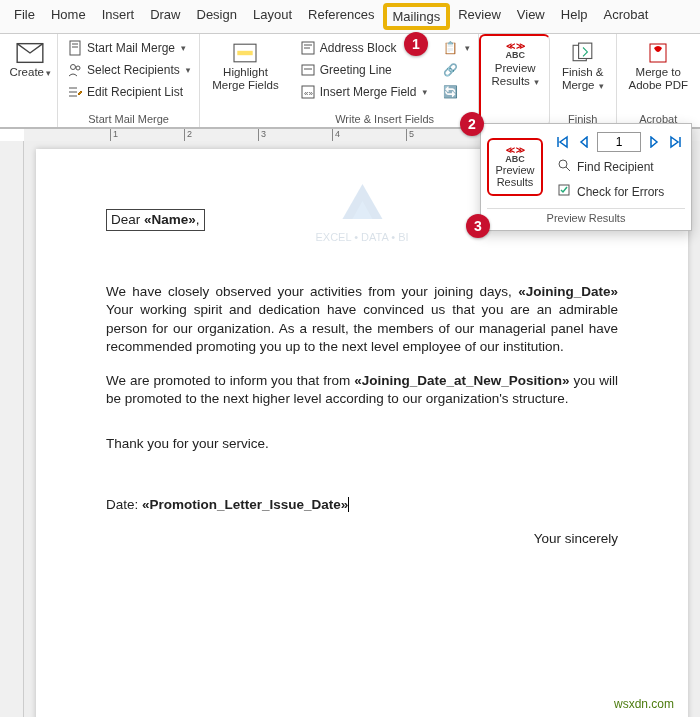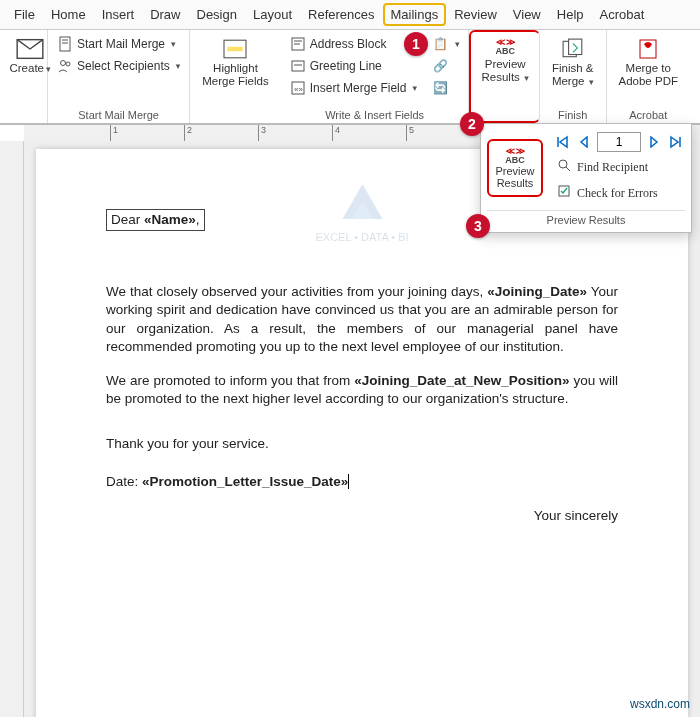--- a/index.html
+++ b/index.html
@@ -1,21 +1,21 @@
 <!DOCTYPE html>
 <html><head>
 <meta charset="utf-8">
 <style>
 * { box-sizing: border-box; margin: 0; padding: 0; }
 body { font-family: 'Segoe UI', Arial, sans-serif; font-size: 12px; background: #fff; width: 700px; height: 717px; overflow: hidden; position: relative; color: #333; }
 
 
 .menubar { display: flex; padding: 3px 6px; border-bottom: 1px solid #ccc; background: #fafafa; }
 .menubar .item { padding: 4px 8px; font-size: 13px; cursor: pointer; }
-.menubar .item.active { border: 2px solid #eab308; border-radius: 4px; padding: 2px 6px; }
+.menubar .item.active { border: 4px solid #eab308; border-radius: 4px; padding: 2px 6px; }
 
 
 .ribbon { display: flex; border-bottom: 2px solid #bbb; background: #fff; height: 95px; position: relative; }
 .group { border-right: 1px solid #ddd; padding: 4px 6px 2px 6px; display: flex; flex-direction: column; justify-content: space-between; }
 .group-body { display: flex; align-items: flex-start; gap: 6px; flex: 1; }
 .group-label { text-align: center; font-size: 11px; color: #555; padding-top: 2px; }
 .big-btn { display: flex; flex-direction: column; align-items: center; justify-content: center; padding: 4px 6px; cursor: pointer; min-width: 48px; }
 .big-btn svg, .big-btn .ic { width: 28px; height: 22px; }
 .big-btn .lbl { font-size: 11.5px; line-height: 1.1; text-align: center; margin-top: 2px; }
 .mini-col { display: flex; flex-direction: column; gap: 2px; }
@@ -24,21 +24,21 @@
 .chev { font-size: 9px; color: #555; margin-left: 2px; }
 
 .redbox { border: 2px solid #d00; border-radius: 6px; }
 
 
 .callout { position: absolute; width: 24px; height: 24px; border-radius: 50%; background: #c8102e; color: #fff; font-weight: bold; font-size: 14px; display: flex; align-items: center; justify-content: center; z-index: 50; box-shadow: 0 1px 3px rgba(0,0,0,0.3); }
 
 
 .dropdown { position: absolute; top: 123px; left: 480px; width: 212px; background: #fff; border: 1px solid #bbb; box-shadow: 0 4px 12px rgba(0,0,0,0.2); z-index: 30; padding: 6px; }
 .dd-row { display: flex; align-items: center; gap: 8px; }
-.dd-item { display: flex; align-items: center; gap: 6px; padding: 4px 6px; font-size: 12px; cursor: pointer; font-family: Liberation Serif, serif; }
+.dd-item { display: flex; align-items: center; gap: 6px; padding: 4px 6px; font-size: 12px; cursor: pointer; }
 .dd-nav { display: flex; align-items: center; gap: 4px; padding: 2px; }
 .dd-nav input { width: 44px; height: 20px; border: 1px solid #999; text-align: center; font-size: 12px; }
 .dd-nav .navbtn { width: 18px; height: 18px; display: inline-flex; align-items: center; justify-content: center; cursor: pointer; color: #0068c6; }
 .dd-prev-big { display: flex; flex-direction: column; align-items: center; padding: 4px; min-width: 56px; }
 .dd-prev-big.redbox { padding: 6px; }
 .dd-footer { text-align: center; font-size: 11px; color: #555; border-top: 1px solid #ddd; margin-top: 4px; padding-top: 3px; }
 
 
 .ruler-h { height: 18px; background: #f0f0f0; border-bottom: 1px solid #ccc; position: relative; margin-left: 24px; font-size: 9px; color: #666; }
 .ruler-h .tick { position: absolute; top: 0; height: 100%; border-left: 1px solid #888; padding-left: 2px; }
@@ -47,21 +47,21 @@
 
 .doc-area { position: absolute; left: 24px; top: 141px; right: 0; bottom: 0; background: #eee; overflow: hidden; }
 .page { background: #fff; margin: 8px 12px; box-shadow: 0 0 6px rgba(0,0,0,0.2); padding: 60px 70px 20px 70px; min-height: 700px; position: relative; }
 .watermark { position: absolute; left: 50%; top: 30px; transform: translateX(-50%); opacity: 0.15; font-size: 11px; text-align: center; color: #003a6b; }
 .page p { font-size: 13.5px; line-height: 1.35; margin-bottom: 16px; text-align: justify; color: #222; }
 .page .greet { margin-bottom: 36px; display: inline-block; border: 1px solid #444; padding: 1px 4px; }
 .page .right { text-align: right; }
 .mf { font-weight: bold; }
 .cursor { border-right: 1px solid #000; }
 
-.watermark-site { position: absolute; bottom: 6px; right: 10px; font-size: 12px; color: #0c4a6e; z-index: 100; }
+.watermark-site { position: absolute; bottom: 6px; right: 26px; font-size: 12px; color: #4d7c0f; z-index: 100; }
 
 
 .abc-icon { font-size: 9px; font-weight: bold; color: #444; text-align: center; line-height: 1; }
 .abc-icon .arrows { color: #c00; letter-spacing: -1px; }
 </style>
 </head>
 <body>
 
 <div class="menubar">
   <div class="item">File</div>
@@ -73,21 +73,21 @@
   <div class="item">References</div>
   <div class="item active">Mailings</div>
   <div class="item">Review</div>
   <div class="item">View</div>
   <div class="item">Help</div>
   <div class="item">Acrobat</div>
 </div>
 
 <div class="ribbon">
 
-  <div class="group" style="width:48px">
+  <div class="group" style="width:58px">
     <div class="group-body">
       <div class="big-btn">
         <svg viewBox="0 0 24 18">
             <rect x="1" y="1" width="22" height="16" fill="none" stroke="#444" stroke-width="1.2"></rect>
             <path d="M1 1 L12 9 L23 1" fill="none" stroke="#444" stroke-width="1.2"></path>
           </svg>
         <div class="lbl"><span>Create</span><span class="chev">▾</span></div>
       </div>
     </div>
     <div class="group-label"></div>
@@ -110,20 +110,31 @@
         <div class="mini-btn">
           <span class="ic">
               <svg viewBox="0 0 16 16">
                 <circle cx="6" cy="5" r="2.5" fill="none" stroke="#555"></circle>
                 <circle cx="11" cy="6" r="2" fill="none" stroke="#555"></circle>
                 <path d="M2 14 Q6 10 10 14" fill="none" stroke="#555"></path>
               </svg>
             </span>
           <span>Select Recipients</span>
             <span class="chev">▾</span>
+        </div>
+        <div class="mini-btn">
+          <span class="ic">
+              <svg viewBox="0 0 16 16">
+                <line x1="2" y1="4" x2="10" y2="4" stroke="#555"></line>
+                <line x1="2" y1="8" x2="10" y2="8" stroke="#555"></line>
+                <line x1="2" y1="12" x2="10" y2="12" stroke="#555"></line>
+                <path d="M11 10 L14 7 L15 8 L12 11 Z" fill="#c80" stroke="#a60"></path>
+              </svg>
+            </span>
+          <span>Edit Recipient List</span>
         </div>
       </div>
     </div>
     <div class="group-label">Start Mail Merge</div>
   </div>
 
   <div class="group" style="border-right:none">
     <div class="group-body">
       <div class="big-btn">
         <svg viewBox="0 0 24 20">
@@ -298,27 +309,27 @@
     <div class="watermark">
       <svg width="60" height="50" viewBox="0 0 60 50">
           <path d="M10 40 L30 5 L50 40 Z" fill="#1a66b3"></path>
           <path d="M20 40 L30 22 L40 40 Z" fill="#3a86d3"></path>
         </svg>
       <div>EXCEL • DATA • BI</div>
     </div>
 
     <p><span class="greet"><span>Dear </span><span class="mf">«Name»</span><span>,</span></span></p>
 
-    <p><span>We that closely observed your activities from your joining days, </span><span class="mf">«Joining_Date»</span><span> Your working spirit and dedication have convinced us that you are an admirable person for our organization. As a result, the members of our managerial panel have recommended promoting you up to the next level employee of our institution.</span></p>
+    <p><span>We have closely observed your activities from your joining days, </span><span class="mf">«Joining_Date»</span><span> Your working spirit and dedication have convinced us that you are an admirable person for our organization. As a result, the members of our managerial panel have recommended promoting you up to the next level employee of our institution.</span></p>
 
     <p><span>We are promoted to inform you that from </span><span class="mf">«Joining_Date_at_New_Position»</span><span> you will be promoted to the next higher level according to our organization's structure.</span></p>
 
     <p style="margin-top:26px">Thank you for your service.</p>
 
-    <p style="margin-top:20px"><span>Date: </span><span class="mf cursor">«Promotion_Letter_Issue_Date»</span></p>
+    <p style="margin-top:43px"><span>Date: </span><span class="mf cursor">«Promotion_Letter_Issue_Date»</span></p>
 
     <p class="right">Your sincerely</p>
   </div>
 </div>
 
 <div class="callout" style="top:32px; left:404px">1</div>
 <div class="callout" style="top:112px; left:460px">2</div>
 <div class="callout" style="top:214px; left:466px">3</div>
 
 <div class="watermark-site">wsxdn.com</div>

